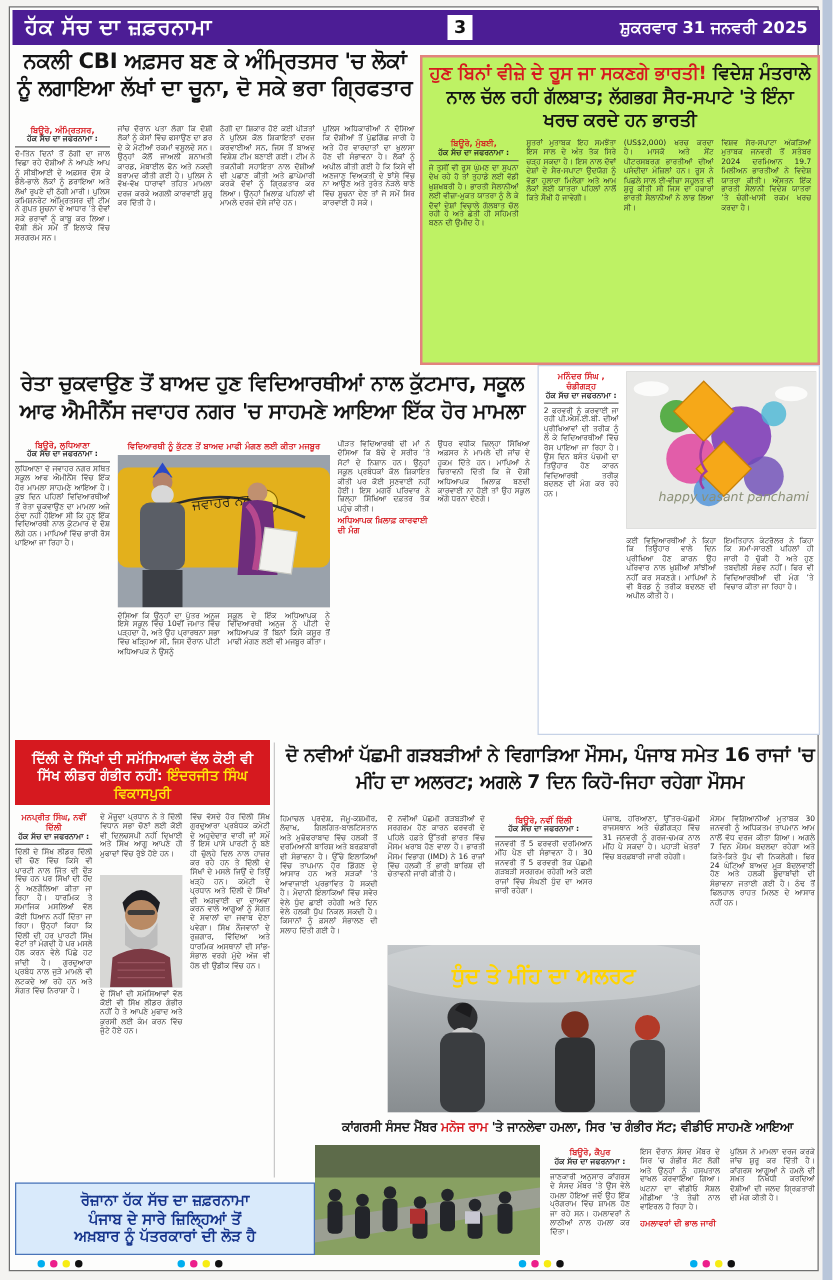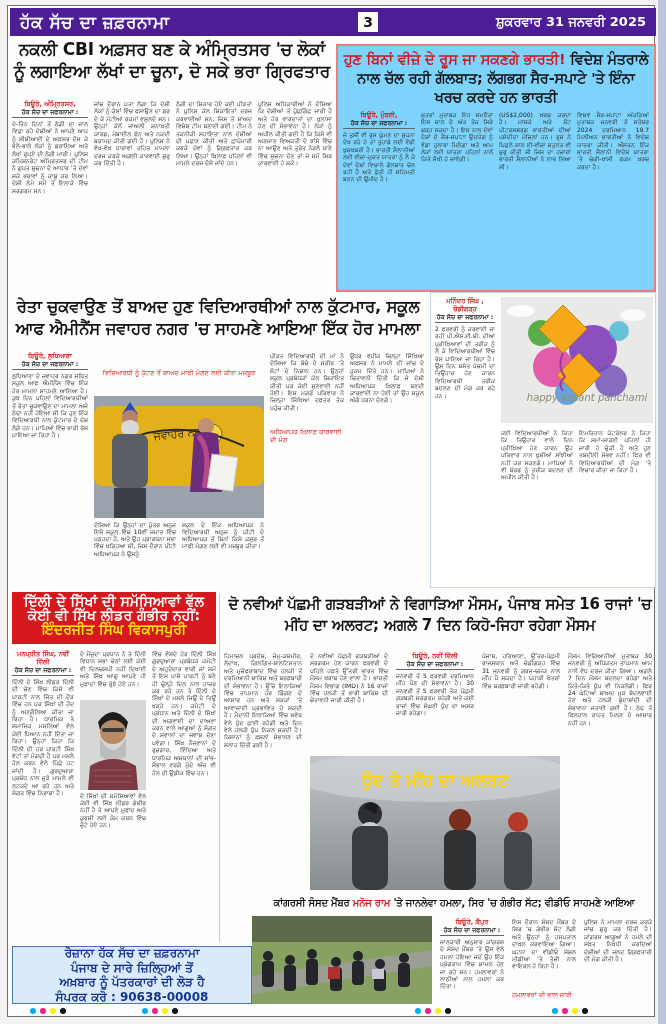--- a/index.html
+++ b/index.html
@@ -15,27 +15,27 @@
   .page-num-box{position:absolute;left:348px;top:4px;width:20px;height:20px;background:#fff;
                 color:#111;font-weight:bold;font-size:14px;display:flex;align-items:center;justify-content:center;}
   .mast-date{margin-left:auto;color:#fff;font-weight:bold;font-size:13px;}
   
   .hl{font-weight:bold;color:#141414;text-align:center;letter-spacing:-.2px;}
   .tiny{font-size:6px;line-height:7.4px;text-align:justify;color:#232323;overflow:hidden;}
   .col{position:absolute;overflow:hidden;}
   .byl-red{color:#d6191f;font-weight:bold;font-size:6.6px;text-align:center;line-height:8px;}
   .byl-credit{font-weight:bold;font-size:6.2px;text-align:center;line-height:8px;
               border-bottom:.5px solid #666;padding-bottom:1px;margin-bottom:2px;color:#222;}
-  .subhead-red{color:#d6191f;font-weight:normal;font-size:6.6px;line-height:7.8px;margin:18px 0;text-align:left;}
+  .subhead-red{color:#d6191f;font-weight:bold;font-size:6.6px;line-height:7.8px;margin:2px 0;text-align:left;}
   .caption{font-size:6px;line-height:7.2px;color:#222;text-align:justify;}
   .photo{position:absolute;overflow:hidden;background:#ccc;}
   .photo svg{display:block;}
   
   .box-russia{position:absolute;left:336px;top:44px;width:320px;height:248px;border:2px solid #e2837e;
-              background:#7dd3fc;box-sizing:border-box;padding:4px 5px;}
+              background:#bef264;box-sizing:border-box;padding:4px 5px;}
   .navy-bar{background:#15366e;color:#fff;font-weight:bold;text-align:center;}
   .red-box-hl{background:#d6191f;color:#fff;font-weight:bold;text-align:center;}
   .red-box-hl .yellow{color:#ffe50a;}
   .blue-ad{position:absolute;left:12px;top:946px;width:240px;height:58px;background:#d9eafb;
            border:1.5px solid #4a74b8;box-sizing:border-box;display:flex;flex-direction:column;
            justify-content:center;text-align:center;color:#16348c;font-weight:bold;font-size:12px;line-height:14.5px;}
   .cmyk{position:absolute;display:flex;gap:4px;}
   .cmyk i{width:6px;height:6px;border-radius:50%;display:block;}
   .c-c{background:#00aeef}.c-m{background:#ec1e8b}.c-y{background:#f7ec13}.c-k{background:#111}
   .vrule{position:absolute;width:1px;background:#c9c9c9;}
@@ -144,21 +144,21 @@
         <path d="M62 56 q-6 14 2 24 q-8 6 -2 14" stroke="#a03ca0" stroke-width="2" fill="none"></path>
         <text x="86" y="104" font-size="10" font-style="italic" fill="#8a8f76" text-anchor="middle">happy vasant panchami</text>
       </svg>
     </div>
     <div class="col tiny" style="left:70px;top:136px;width:72px;height:120px;">ਕਈ ਵਿਦਿਆਰਥੀਆਂ ਨੇ ਕਿਹਾ ਕਿ ਤਿਉਹਾਰ ਵਾਲੇ ਦਿਨ ਪ੍ਰੀਖਿਆ ਹੋਣ ਕਾਰਨ ਉਹ ਪਰਿਵਾਰ ਨਾਲ ਖੁਸ਼ੀਆਂ ਸਾਂਝੀਆਂ ਨਹੀਂ ਕਰ ਸਕਣਗੇ। ਮਾਪਿਆਂ ਨੇ ਵੀ ਬੋਰਡ ਨੂੰ ਤਰੀਕ ਬਦਲਣ ਦੀ ਅਪੀਲ ਕੀਤੀ ਹੈ।</div>
     <div class="col tiny" style="left:148px;top:136px;width:72px;height:120px;">ਇਮਤਿਹਾਨ ਕੰਟਰੋਲਰ ਨੇ ਕਿਹਾ ਕਿ ਸਮਾਂ-ਸਾਰਣੀ ਪਹਿਲਾਂ ਹੀ ਜਾਰੀ ਹੋ ਚੁੱਕੀ ਹੈ ਅਤੇ ਹੁਣ ਤਬਦੀਲੀ ਸੰਭਵ ਨਹੀਂ। ਫਿਰ ਵੀ ਵਿਦਿਆਰਥੀਆਂ ਦੀ ਮੰਗ ’ਤੇ ਵਿਚਾਰ ਕੀਤਾ ਜਾ ਰਿਹਾ ਹੈ।</div>
   </div>
 </div>
 
 <div>
-  <div class="red-box-hl" style="position:absolute;left:12px;top:592px;width:204px;height:52px;font-size:14px;line-height:14px;display:flex;align-items:flex-start;justify-content:center;padding:2px 4px;box-sizing:border-box;">
+  <div class="red-box-hl" style="position:absolute;left:12px;top:592px;width:204px;height:52px;font-size:11px;line-height:14px;display:flex;align-items:flex-end;justify-content:center;padding:2px 4px;box-sizing:border-box;">
     <span><span>ਦਿੱਲੀ ਦੇ ਸਿੱਖਾਂ ਦੀ ਸਮੱਸਿਆਵਾਂ ਵੱਲ ਕੋਈ ਵੀ ਸਿੱਖ ਲੀਡਰ ਗੰਭੀਰ ਨਹੀਂ: </span><span class="yellow">ਇੰਦਰਜੀਤ ਸਿੰਘ ਵਿਕਾਸਪੁਰੀ</span></span>
   </div>
   <div class="col" style="left:12px;top:650px;width:62px;height:292px;">
     <div class="byl-red">ਮਨਪ੍ਰੀਤ ਸਿੰਘ, ਨਵੀਂ ਦਿੱਲੀ</div>
     <div class="byl-credit">ਹੱਕ ਸੱਚ ਦਾ ਜਫਰਨਾਮਾ :</div>
     <div class="tiny">ਦਿੱਲੀ ਦੇ ਸਿੱਖ ਲੀਡਰ ਦਿੱਲੀ ਦੀ ਚੋਣ ਵਿੱਚ ਕਿਸੇ ਵੀ ਪਾਰਟੀ ਨਾਲ ਜਿੱਤ ਦੀ ਦੌੜ ਵਿੱਚ ਹਨ ਪਰ ਸਿੱਖਾਂ ਦੀ ਹੋਂਦ ਨੂੰ ਅਣਗੌਲਿਆ ਕੀਤਾ ਜਾ ਰਿਹਾ ਹੈ। ਧਾਰਮਿਕ ਤੇ ਸਮਾਜਿਕ ਮਸਲਿਆਂ ਵੱਲ ਕੋਈ ਧਿਆਨ ਨਹੀਂ ਦਿੱਤਾ ਜਾ ਰਿਹਾ। ਉਨ੍ਹਾਂ ਕਿਹਾ ਕਿ ਦਿੱਲੀ ਦੀ ਹਰ ਪਾਰਟੀ ਸਿੱਖ ਵੋਟਾਂ ਤਾਂ ਮੰਗਦੀ ਹੈ ਪਰ ਮਸਲੇ ਹੱਲ ਕਰਨ ਵੇਲੇ ਪਿੱਛੇ ਹਟ ਜਾਂਦੀ ਹੈ। ਗੁਰਦੁਆਰਾ ਪ੍ਰਬੰਧ ਨਾਲ ਜੁੜੇ ਮਾਮਲੇ ਵੀ ਲਟਕਦੇ ਆ ਰਹੇ ਹਨ ਅਤੇ ਸੰਗਤ ਵਿੱਚ ਨਿਰਾਸ਼ਾ ਹੈ।</div>
   </div>
   <div class="col" style="left:80px;top:650px;width:66px;height:292px;">
     <div class="tiny" style="height:48px;">ਦੇ ਮੌਜੂਦਾ ਪ੍ਰਧਾਨ ਨੇ ਤੇ ਦਿੱਲੀ ਵਿਧਾਨ ਸਭਾ ਚੋਣਾਂ ਲਈ ਕੋਈ ਵੀ ਦਿਲਚਸਪੀ ਨਹੀਂ ਦਿਖਾਈ ਅਤੇ ਸਿੱਖ ਆਗੂ ਆਪਣੇ ਹੀ ਮੁਫਾਦਾਂ ਵਿੱਚ ਰੁੱਝੇ ਹੋਏ ਹਨ।</div>
     <div class="photo" style="position:relative;width:66px;height:90px;margin:2px 0;">
@@ -252,21 +252,20 @@
     <div class="tiny" style="height:56px;">ਇਸ ਦੌਰਾਨ ਸੰਸਦ ਮੈਂਬਰ ਦੇ ਸਿਰ ’ਚ ਗੰਭੀਰ ਸੱਟ ਲੱਗੀ ਅਤੇ ਉਨ੍ਹਾਂ ਨੂੰ ਹਸਪਤਾਲ ਦਾਖਲ ਕਰਵਾਇਆ ਗਿਆ। ਘਟਨਾ ਦਾ ਵੀਡੀਓ ਸੋਸ਼ਲ ਮੀਡੀਆ ’ਤੇ ਤੇਜ਼ੀ ਨਾਲ ਵਾਇਰਲ ਹੋ ਰਿਹਾ ਹੈ।</div>
     <div class="subhead-red">ਹਮਲਾਵਰਾਂ ਦੀ ਭਾਲ ਜਾਰੀ</div>
   </div>
   <div class="col tiny" style="left:584px;top:918px;width:68px;height:90px;">ਪੁਲਿਸ ਨੇ ਮਾਮਲਾ ਦਰਜ ਕਰਕੇ ਜਾਂਚ ਸ਼ੁਰੂ ਕਰ ਦਿੱਤੀ ਹੈ। ਕਾਂਗਰਸ ਆਗੂਆਂ ਨੇ ਹਮਲੇ ਦੀ ਸਖ਼ਤ ਨਿਖੇਧੀ ਕਰਦਿਆਂ ਦੋਸ਼ੀਆਂ ਦੀ ਜਲਦ ਗ੍ਰਿਫ਼ਤਾਰੀ ਦੀ ਮੰਗ ਕੀਤੀ ਹੈ।</div>
 </div>
 
 <div class="blue-ad">
   <div>ਰੋਜ਼ਾਨਾ ਹੱਕ ਸੱਚ ਦਾ ਜ਼ਫ਼ਰਨਾਮਾ</div>
   <div>ਪੰਜਾਬ ਦੇ ਸਾਰੇ ਜ਼ਿਲ੍ਹਿਆਂ ਤੋਂ</div>
   <div>ਅਖ਼ਬਾਰ ਨੂੰ ਪੱਤਰਕਾਰਾਂ ਦੀ ਲੋੜ ਹੈ</div>
-  <div>ਸੰਪਰਕ ਕਰੋ : 90638-00008</div>
 </div>
 
 <div class="cmyk" style="left:30px;top:1008px;">
   <i class="c-c"></i>
     <i class="c-m"></i>
     <i class="c-y"></i>
     <i class="c-k"></i>
 </div>
 <div class="cmyk" style="left:142px;top:1008px;">
   <i class="c-c"></i>

